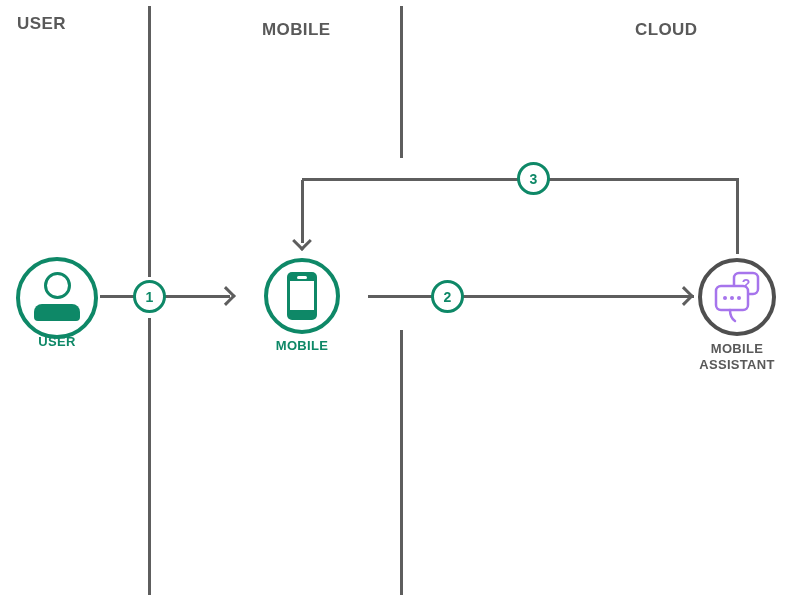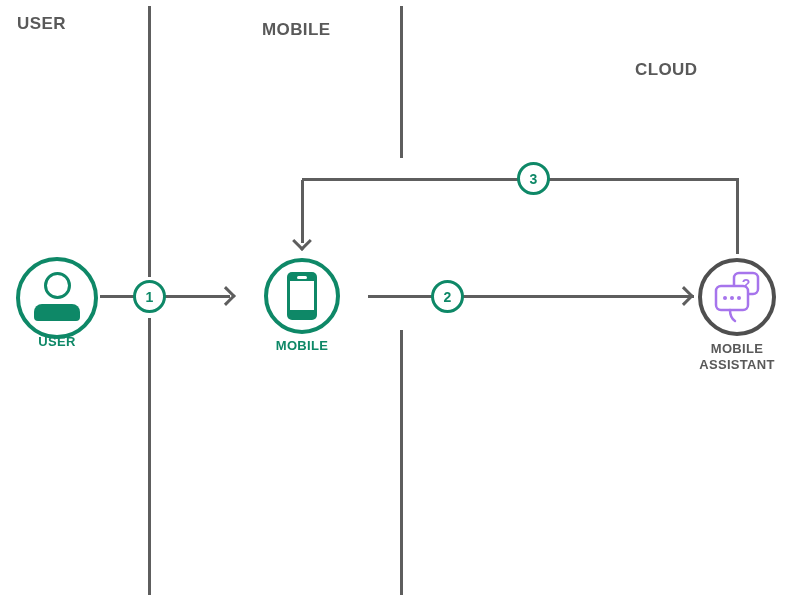--- a/index.html
+++ b/index.html
@@ -11,21 +11,21 @@
   }
   *{margin:0;padding:0;box-sizing:border-box;}
   html,body{background:#ffffff;}
   body{font-family:"Liberation Sans", sans-serif;}
   .canvas{position:relative;width:812px;height:602px;background:#ffffff;overflow:hidden;}
 
   
   .lane-header{position:absolute;font-size:17px;font-weight:bold;color:var(--text-gray);letter-spacing:.4px;}
   .lh-user{left:17px;top:14px;}
   .lh-mobile{left:262px;top:20px;}
-  .lh-cloud{left:635px;top:20px;margin-top:40px;}
+  .lh-cloud{left:635px;top:20px;}
 
   
   .vline{position:absolute;width:3px;background:var(--line-gray);}
   .vl-a1{left:148px;top:6px;height:271px;}
   .vl-a2{left:148px;top:318px;height:277px;}
   .vl-b1{left:400px;top:6px;height:152px;}
   .vl-b2{left:400px;top:330px;height:265px;}
 
   
   .hline{position:absolute;height:3px;background:var(--line-gray);}

